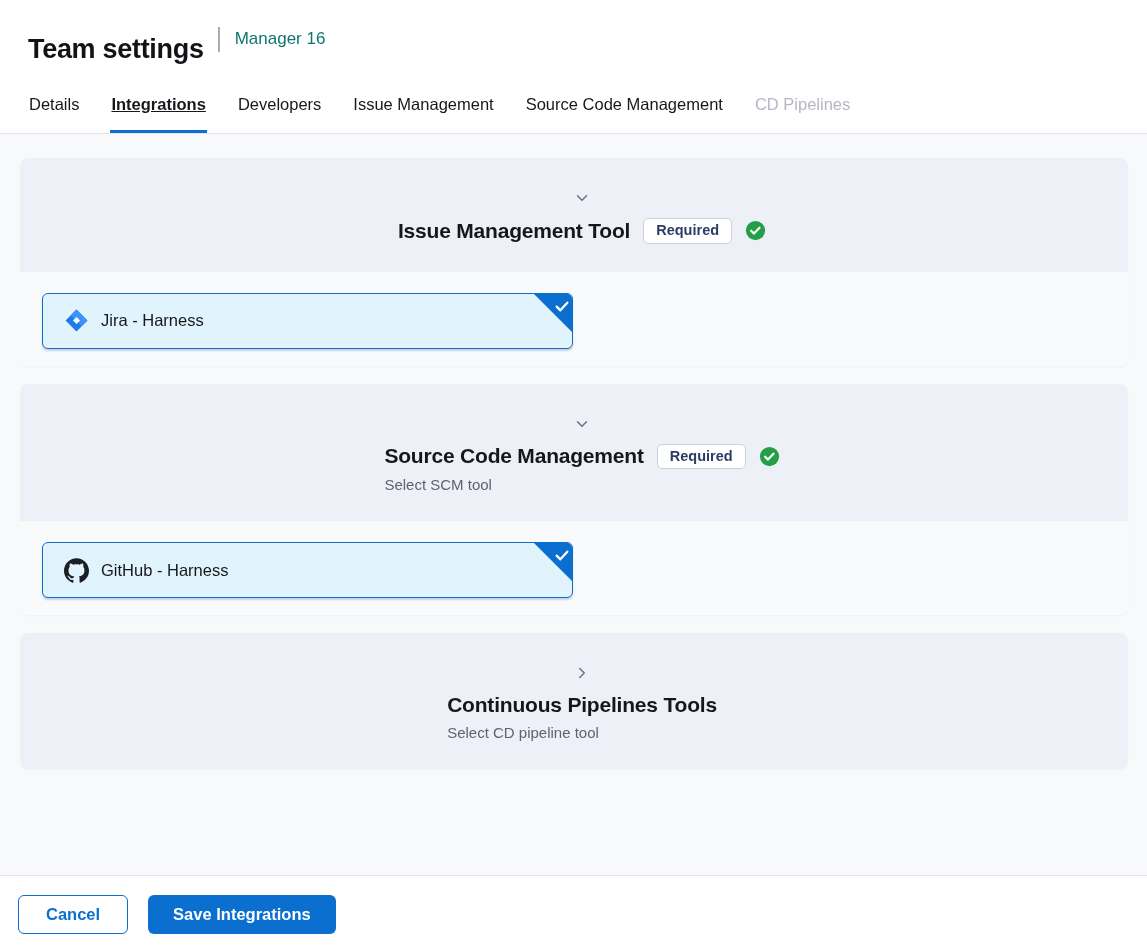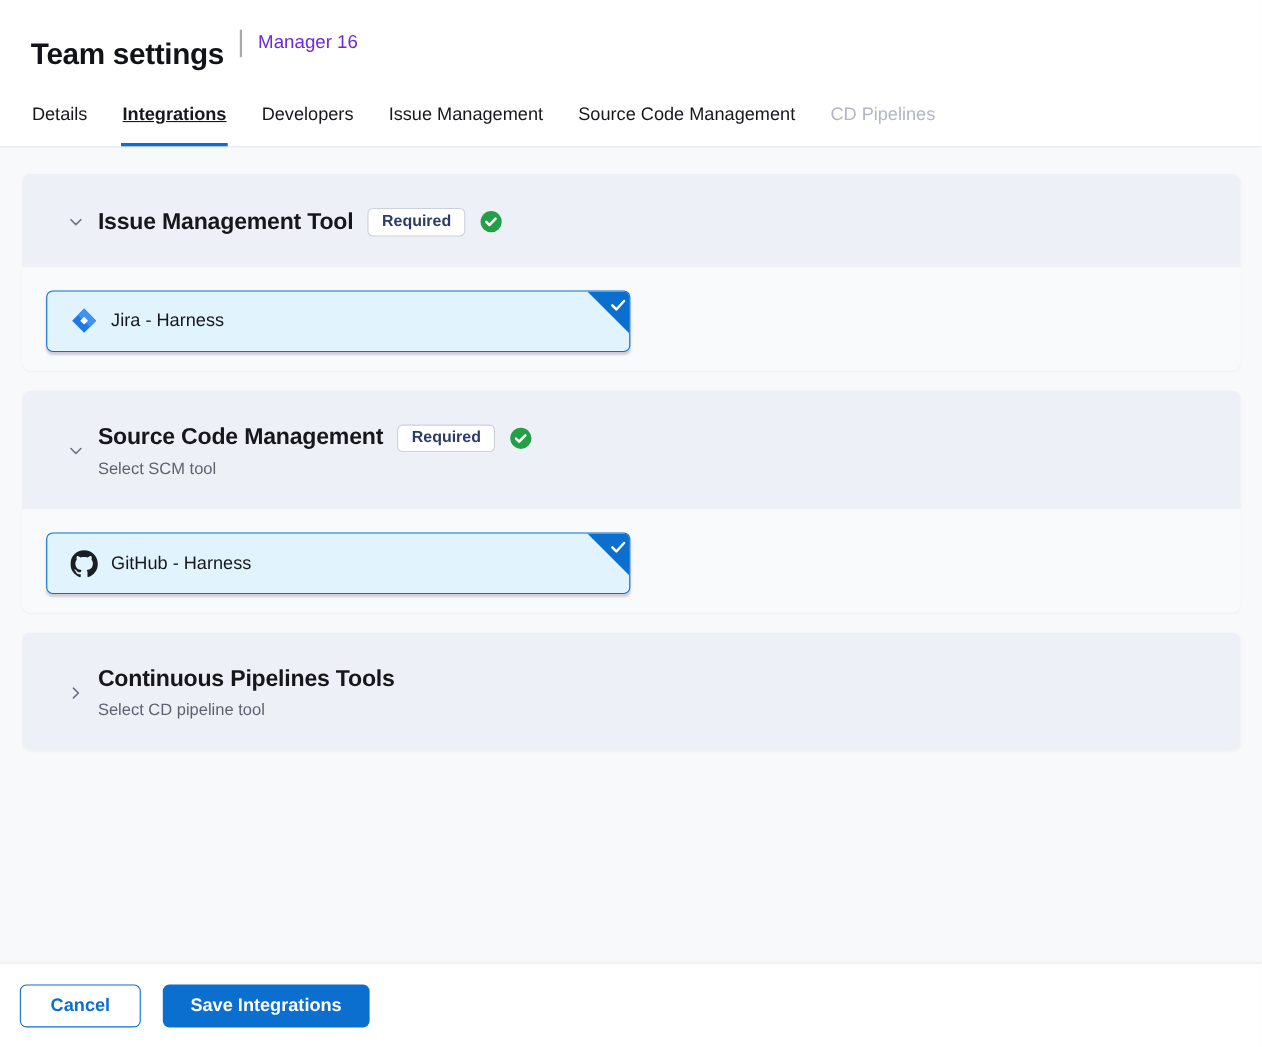--- a/index.html
+++ b/index.html
@@ -13,21 +13,21 @@
   }
 
   
   .page-header {
     height:78px; background:#ffffff;
     display:flex; align-items:center;
     padding-left:28px;
   }
   .page-title { font-size:27px; font-weight:700; letter-spacing:-0.3px; color:#121317;margin-top:21px; }
   .title-divider { width:2px; height:25px; background:#a9abb4; margin:0 15px 0 14px; }
-  .page-subtitle { font-size:17px; color:#6d28d9; }
+  .page-subtitle { font-size:17px; color:#0f766e; }
 
   
   .tabs-bar {
     height:56px; background:#ffffff;
     border-bottom:1px solid #e3e5ea;
     display:flex; align-items:stretch; gap:30px;
     padding-left:28px;
   }
   .tab {
     display:flex; align-items:center;
@@ -43,20 +43,21 @@
 
   .section {
     border-radius:8px; margin-bottom:18px;
     box-shadow:0 1px 2px rgba(40,41,61,0.04);
     overflow:hidden;
   }
   .sec-head {
     background:#eef0f8;
     display:flex; align-items:center; gap:11px;
     padding:31px 24px 28px 40px;
+    flex-direction:column;
   }
   .chev { width:18px; height:18px; flex:0 0 auto; color:#6f7280; }
   .sec-text {}
   .sec-title-row { display:flex; align-items:center; gap:13px; }
   .sec-title { font-size:21px; font-weight:700; color:#16171b; letter-spacing:-0.2px; }
   .badge {
     background:#ffffff; border:1px solid #ccd0da; border-radius:5px;
     padding:4px 12px 5px; font-size:14.5px; font-weight:700; color:#2c3c66;
     line-height:1;
   }

